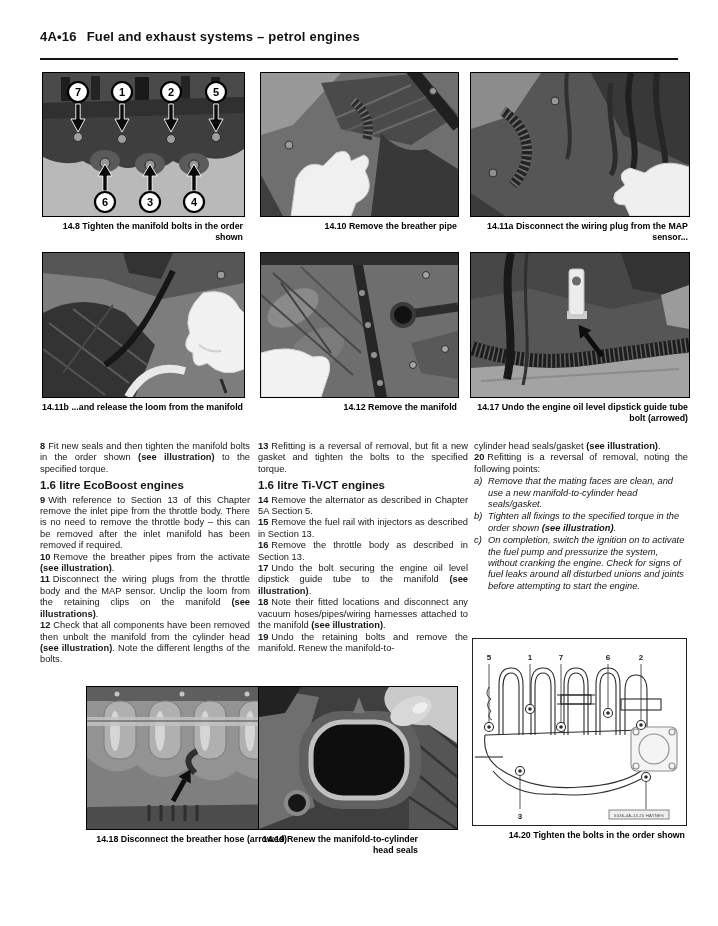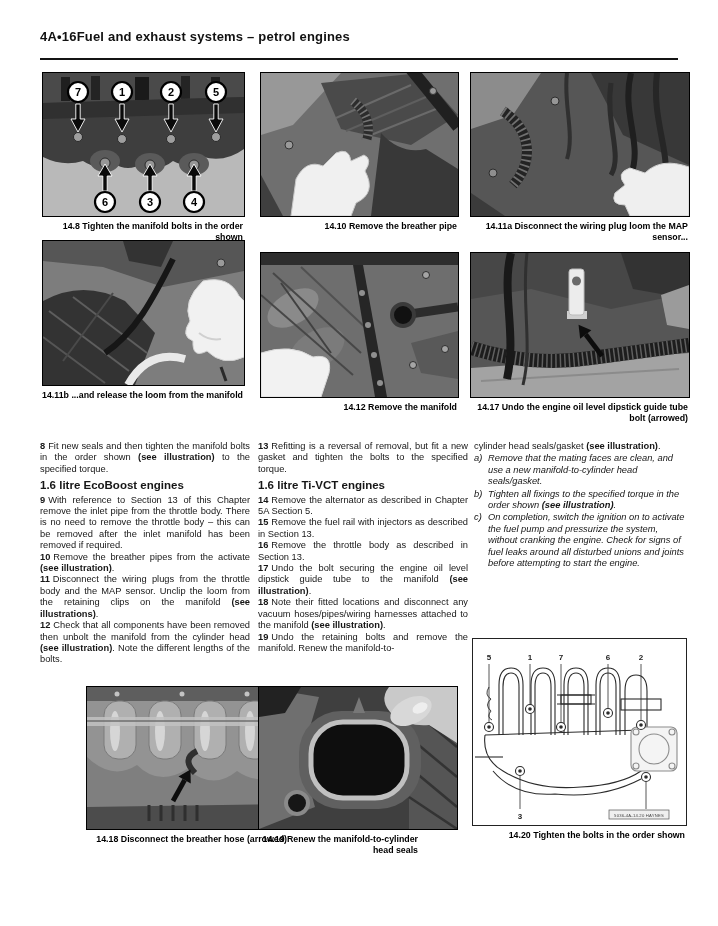--- a/index.html
+++ b/index.html
@@ -1,19 +1,19 @@
 <!DOCTYPE html>
 <html><head>
 <meta charset="utf-8">
 <style>
   html,body{margin:0;padding:0;background:#e8e8e8;}
   .page{position:relative;width:718px;height:926px;background:#ffffff;margin:0 auto;
         font-family:"Liberation Sans",sans-serif;color:#111;overflow:hidden;}
   .hdr{position:absolute;left:40px;top:29px;font-size:13px;font-weight:bold;letter-spacing:.2px;white-space:nowrap;}
-  .hdr .code{margin-right:0;}
+  .hdr .code{margin-right:10px;}
   .rule{position:absolute;left:40px;top:58px;width:638px;height:2px;background:#141414;}
   .fig{position:absolute;}
   .fig svg{display:block;border:1.5px solid #000;background:#888;}
   .fig.diagram svg{background:#fff;border:1.2px solid #222;}
   .cap{font-weight:bold;font-size:8.8px;line-height:1.3;text-align:right;margin-top:4px;color:#000;}
   .textcol{position:absolute;top:441px;width:210px;font-size:9.3px;line-height:11.4px;text-align:justify;color:#161616;}
   .textcol p{margin:0;}
   .textcol p.list{display:flex;font-style:italic;margin-top:1px;text-align:left;}
   .textcol .letter{flex:0 0 14px;font-style:italic;}
   .textcol h3{font-size:11.5px;font-weight:bold;margin:5px 0 3px 0;text-align:left;}
@@ -111,24 +111,24 @@
       <path d="M186,0 C180,50 202,82 192,112" stroke="#262626" stroke-width="6" fill="none"></path>
       <path d="M140,10 C134,50 152,82 140,102" stroke="#2c2c2c" stroke-width="5" fill="none"></path>
       <path d="M96,0 C92,30 104,60 96,86" stroke="#303030" stroke-width="4" fill="none"></path>
       <path d="M32,38 C62,58 62,90 42,112" stroke="#232323" stroke-width="10" fill="none"></path>
       <path d="M32,38 C62,58 62,90 42,112" stroke="#707070" stroke-width="10" fill="none" stroke-dasharray="1.8,3.4"></path>
       <circle cx="84" cy="28" r="4" fill="#969696" stroke="#2e2e2e"></circle>
       <circle cx="22" cy="100" r="4" fill="#8f8f8f" stroke="#2e2e2e"></circle>
       <path d="M218,143 L218,94 Q190,84 174,100 L159,95 Q144,100 154,112 L144,120 Q139,132 154,132 L159,143 Z" fill="#efefef" stroke="#cfcfcf"></path>
       <polygon points="0,120 34,143 0,143" fill="#3b3b3b"></polygon>
     </svg>
-    <div class="cap">14.11a Disconnect the wiring plug loom the MAP sensor...</div>
-  </div>
-
-  <div class="fig" style="left:42px;top:240px;width:201px;">
+    <div class="cap">14.11a Disconnect the wiring plug from the MAP sensor...</div>
+  </div>
+
+  <div class="fig" style="left:42px;top:252px;width:201px;">
     <svg width="201" height="144" viewBox="0 0 201 144">
       <rect width="201" height="144" fill="#7d7d7d"></rect>
       <polygon points="0,0 201,0 201,30 120,46 60,26 0,20" fill="#565656"></polygon>
       <polygon points="80,0 130,0 118,26 86,20" fill="#333"></polygon>
       <path d="M0,60 Q40,38 82,60 L112,92 L92,144 L0,144 Z" fill="#333"></path>
       <line x1="6" y1="70" x2="86" y2="130" stroke="#5e5e5e" stroke-width="2"></line>
       <line x1="0" y1="96" x2="62" y2="142" stroke="#555" stroke-width="2"></line>
       <line x1="30" y1="56" x2="104" y2="112" stroke="#5e5e5e" stroke-width="2"></line>
       <line x1="70" y1="52" x2="20" y2="120" stroke="#4a4a4a" stroke-width="2"></line>
       <path d="M130,18 C110,58 92,92 62,112" stroke="#161616" stroke-width="6" fill="none"></path>
@@ -203,20 +203,21 @@
       <h3>1.6 litre Ti-VCT engines</h3>
       <p class="para"><span class="pnum">14</span><span>Remove the alternator as described in Chapter 5A Section 5.</span></p>
       <p class="para"><span class="pnum">15</span><span>Remove the fuel rail with injectors as described in Section 13.</span></p>
       <p class="para"><span class="pnum">16</span><span>Remove the throttle body as described in Section 13.</span></p>
       <p class="para"><span class="pnum">17</span><span>Undo the bolt securing the engine oil level dipstick guide tube to the manifold </span><b>(see illustration)</b><span>.</span></p>
       <p class="para"><span class="pnum">18</span><span>Note their fitted locations and disconnect any vacuum hoses/pipes/wiring harnesses attached to the manifold </span><b>(see illustration)</b><span>.</span></p>
       <p class="para"><span class="pnum">19</span><span>Undo the retaining bolts and remove the manifold. Renew the manifold-to-</span></p>
     </div>
   <div class="textcol" style="left:474px;width:214px;">
       <p class="cont"><span>cylinder head seals/gasket </span><b>(see illustration)</b><span>.</span></p>
+      <p class="para"><span class="pnum">20</span><span>Refitting is a reversal of removal, noting the following points:</span></p>
       <p class="list">
         <span class="letter">a)</span>
         <span><span>Remove that the mating faces are clean, and use a new manifold-to-cylinder head seals/gasket.</span></span>
       </p>
       <p class="list">
         <span class="letter">b)</span>
         <span><span>Tighten all fixings to the specified torque in the order shown </span><b>(see illustration)</b><span>.</span></span>
       </p>
       <p class="list">
         <span class="letter">c)</span>

